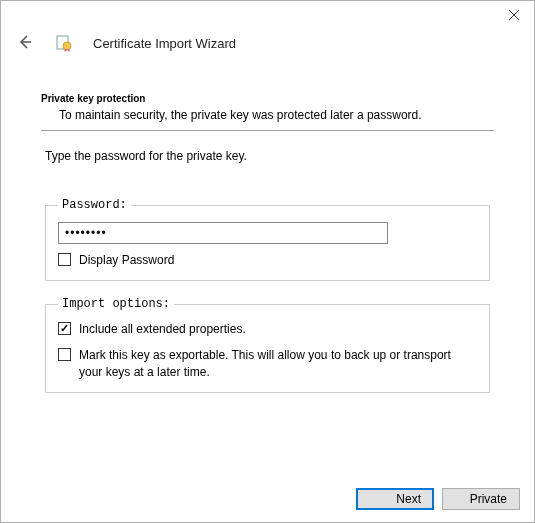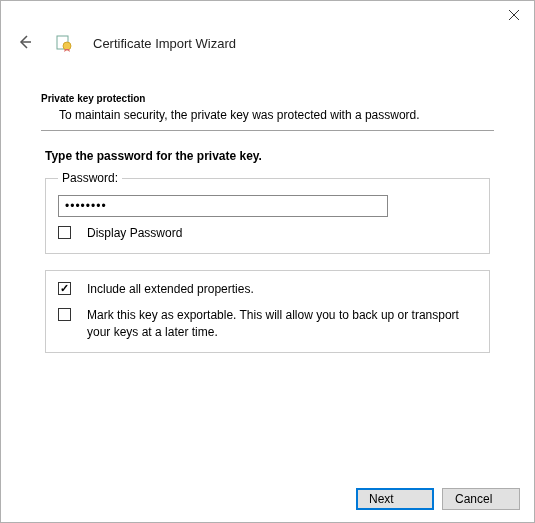--- a/index.html
+++ b/index.html
@@ -61,49 +61,49 @@
     color:#000;
     margin-bottom:8px;
   }
   .rule {
     height:1px;
     background:#a0a0a0;
     margin: 0 0 18px 0;
   }
   .instruction {
     font-size:12px;
-    margin-bottom:8px;
+    margin-bottom:35px;
     padding-left:4px;
-    font-weight:bold;
   }
   fieldset.group {
     border:1px solid #ccc;
     border-radius:0;
     padding: 10px 12px 12px 12px;
     margin: 0 4px 16px 4px;
   }
   fieldset.group legend {
     font-size:12px;
     padding: 0 4px;
+    font-family: Liberation Mono, monospace;
   }
   .pw-input {
     width: 330px;
     height: 22px;
     border:1px solid #888;
     padding: 2px 6px;
     font-family: inherit;
     font-size:12px;
     letter-spacing:1px;
     display:block;
     margin-bottom:8px;
   }
   .chk-row {
     display:flex;
     align-items:flex-start;
-    gap:16px;
+    gap:8px;
     margin-bottom:10px;
     font-size:12px;
     line-height:1.35;
   }
   .chk-row:last-child { margin-bottom:0; }
   .chk-box {
     flex-shrink:0;
     width:13px; height:13px;
     border:1px solid #333;
     margin-top:1px;
@@ -130,21 +130,21 @@
     gap:8px;
   }
   .btn {
     min-width:78px;
     height:22px;
     border:1px solid #adadad;
     background:#e1e1e1;
     font-family:inherit;
     font-size:12px;
     padding:0 12px;
-    display:flex; align-items:center; justify-content:flex-start;
+    display:flex; align-items:center; justify-content:flex-end;
     cursor:pointer;
   }
   .btn.primary {
     border:2px solid #0078d7;
     padding:0 11px;
     height:22px;
   }
 </style>
 </head>
 <body>
@@ -175,47 +175,48 @@
       <circle cx="12" cy="12" r="4" fill="#f2c84b" stroke="#c99a1a" stroke-width="0.8"></circle>
       <path d="M10 15 L9 18 L12 16 L15 18 L14 15" fill="#d66"></path>
     </svg>
   </div>
   <div class="wizard-title">Certificate Import Wizard</div>
 </div>
 
 <div class="content">
 
   <div class="section-heading">Private key protection</div>
-  <div class="section-sub">To maintain security, the private key was protected with a password.</div>
+  <div class="section-sub">To maintain security, the private key was protected later a password.</div>
   <div class="rule"></div>
 
   <div class="instruction">Type the password for the private key.</div>
 
   <fieldset class="group">
     <legend>Password:</legend>
     <input type="text" class="pw-input" value="••••••••" style="">
     <div class="chk-row">
       <span class="chk-box"></span>
       <span class="chk-label">Display Password</span>
     </div>
   </fieldset>
 
   <fieldset class="group">
+    <legend>Import options:</legend>
     <div class="chk-row">
       <span class="chk-box checked"></span>
       <span class="chk-label">Include all extended properties.</span>
     </div>
     <div class="chk-row">
       <span class="chk-box"></span>
       <span class="chk-label">Mark this key as exportable. This will allow you to back up or transport your keys at a later time.</span>
     </div>
   </fieldset>
 
 </div>
 
 <div class="footer">
   <div class="btn primary">
     <span>Next</span>
   </div>
   <div class="btn">
-    <span>Cancel</span>
+    <span>Private</span>
   </div>
 </div>
 
 </body></html>

